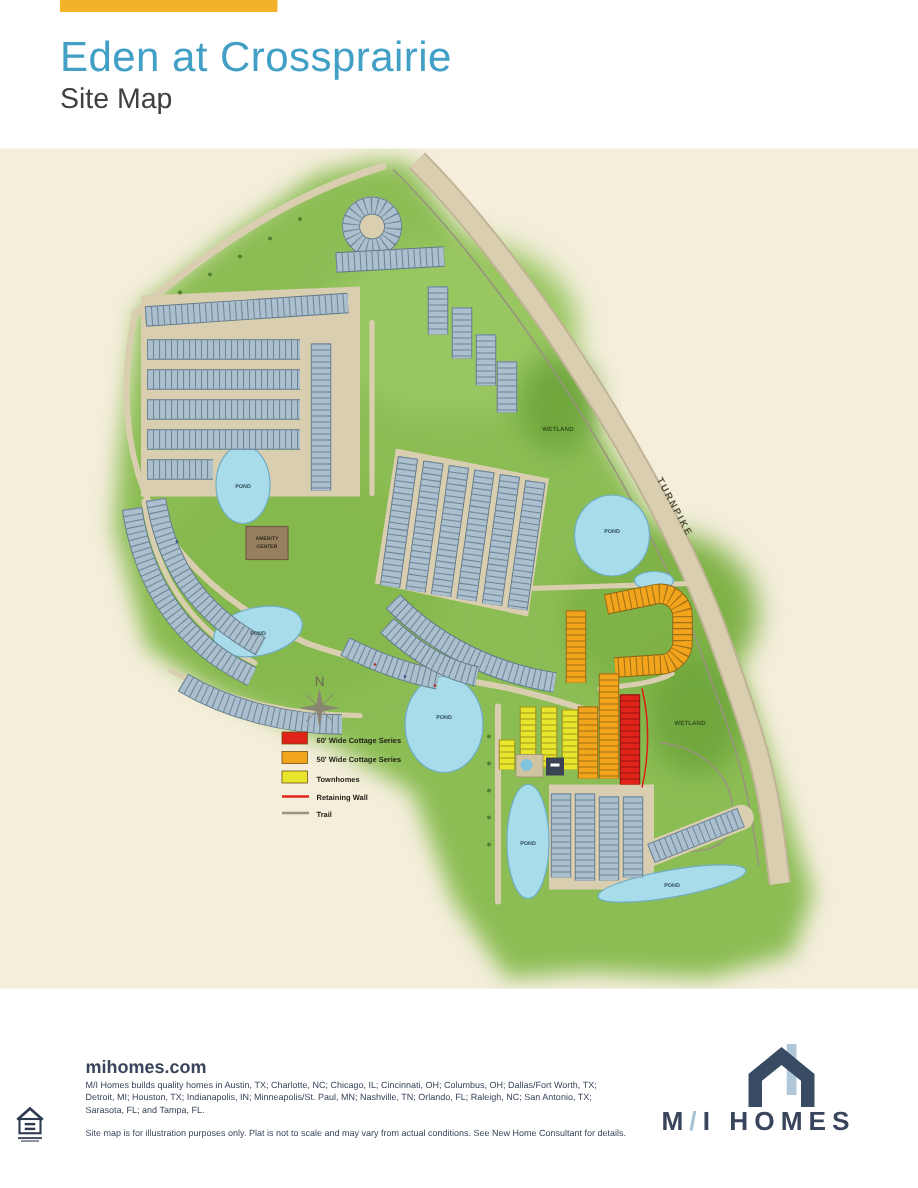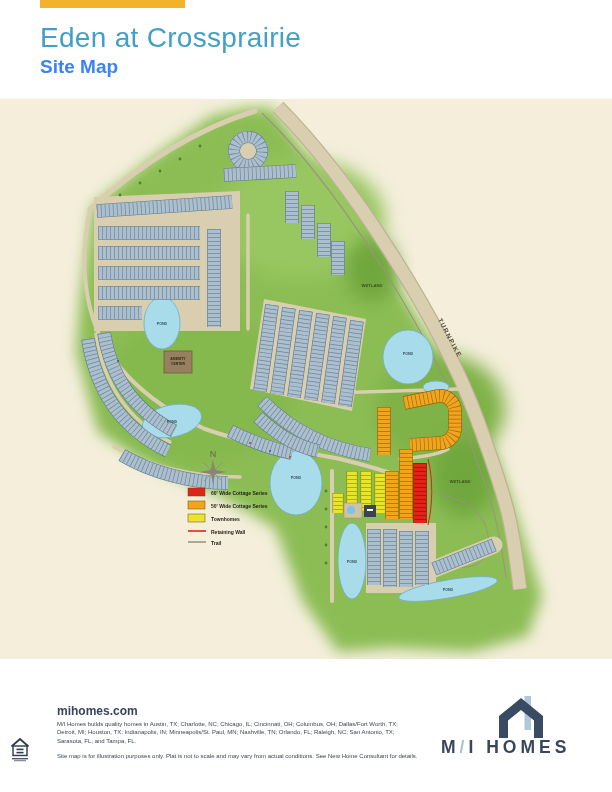--- a/index.html
+++ b/index.html
@@ -1,21 +1,21 @@
 <!DOCTYPE html>
 <html><head>
 <meta charset="utf-8">
 <style>
   html,body{margin:0;padding:0;background:#888;}
   .page{position:relative;width:612px;height:792px;background:#ffffff;overflow:hidden;
         font-family:"Liberation Sans",sans-serif;margin:0 auto;}
   
   .accent-bar{position:absolute;left:40px;top:0;width:145px;height:8px;background:#F2B32A;}
   .title{position:absolute;left:40px;top:22px;font-size:28px;font-weight:400;color:#429FC6;letter-spacing:.3px;}
-  .subtitle{position:absolute;left:40px;top:56px;font-size:19px;font-weight:700;color:#3b82f6;}
+  .subtitle{position:absolute;left:40px;top:56px;font-size:19px;font-weight:400;color:#404040;}
   
   .map-band{position:absolute;left:0;top:99px;width:612px;height:560px;background:#F4EEDB;}
   .map-band svg{display:block}
   
   .ro{stroke:#5E7889;stroke-width:13.6;fill:none}
   .rf{stroke:#ABBFCE;stroke-width:12.4;fill:none}
   .rt{stroke:#5E7889;stroke-width:12.4;fill:none;stroke-dasharray:.7 3.3;opacity:.8}
   .orange.ro{stroke:#8A6312}.orange.rf{stroke:#F2A41D}.orange.rt{stroke:#8A6312}
   .red.ro{stroke:#7E120C}.red.rf{stroke:#E0241A}.red.rt{stroke:#7E120C}
   .yellow.ro{stroke:#8A851C}.yellow.rf{stroke:#E9E52C}.yellow.rt{stroke:#8A851C}

